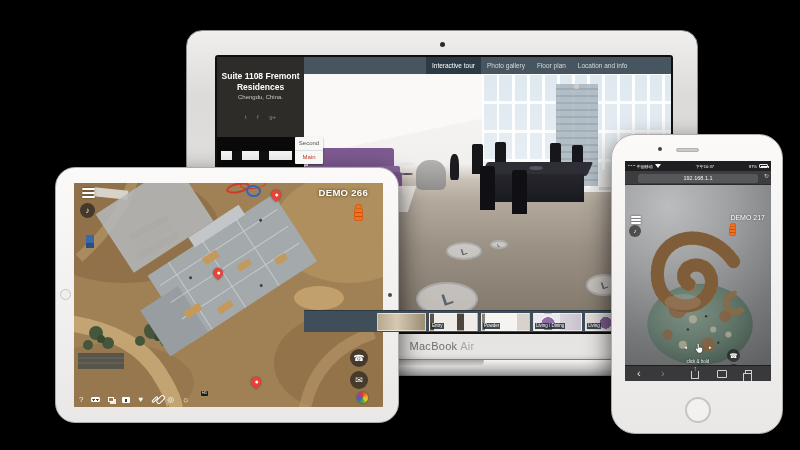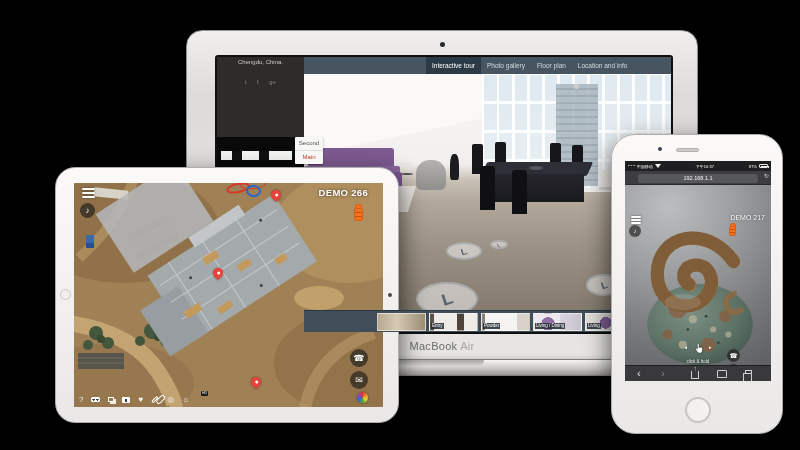--- a/index.html
+++ b/index.html
@@ -221,20 +221,21 @@
             </div>
           <div class="hotspot" style="left:282px;top:200px;width:36px;height:22px;">
               <span style="font-size:11px;">L</span>
             </div>
           <div class="hotspot" style="left:112px;top:208px;width:62px;height:34px;">
               <span style="font-size:18px;">L</span>
             </div>
         </div>
 
         <div class="m-sidebar">
+          <div class="m-title">Suite 1108 Fremont Residences</div>
           <div class="m-loc">Chengdu, China.</div>
           <div class="m-social">
             <span>t</span>
             <span>f</span>
             <span>g+</span>
           </div>
           <div class="m-plan">
             <div class="m-plan-strip"></div>
           </div>
         </div>

